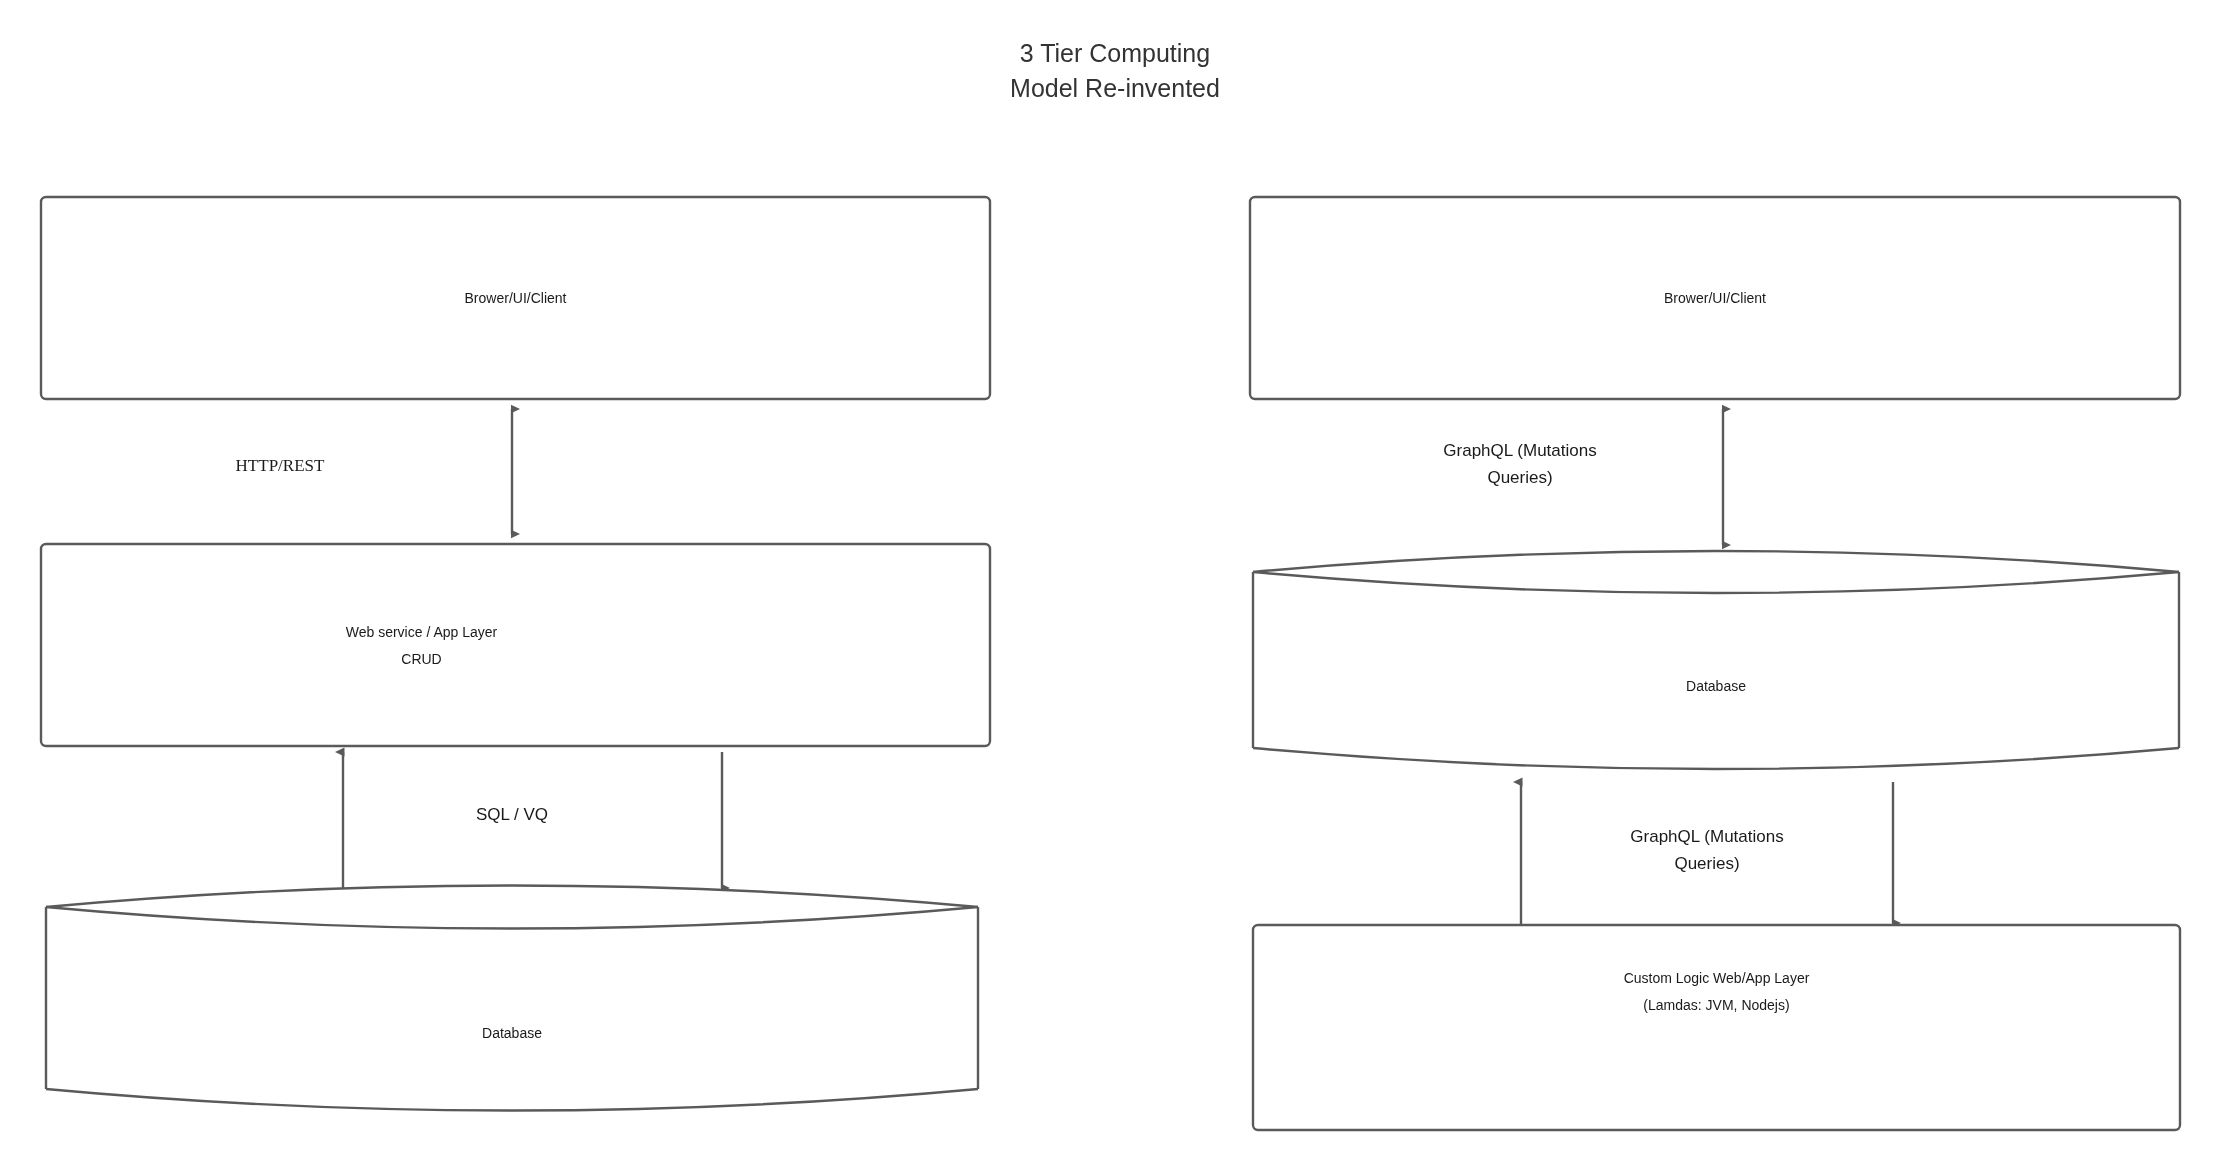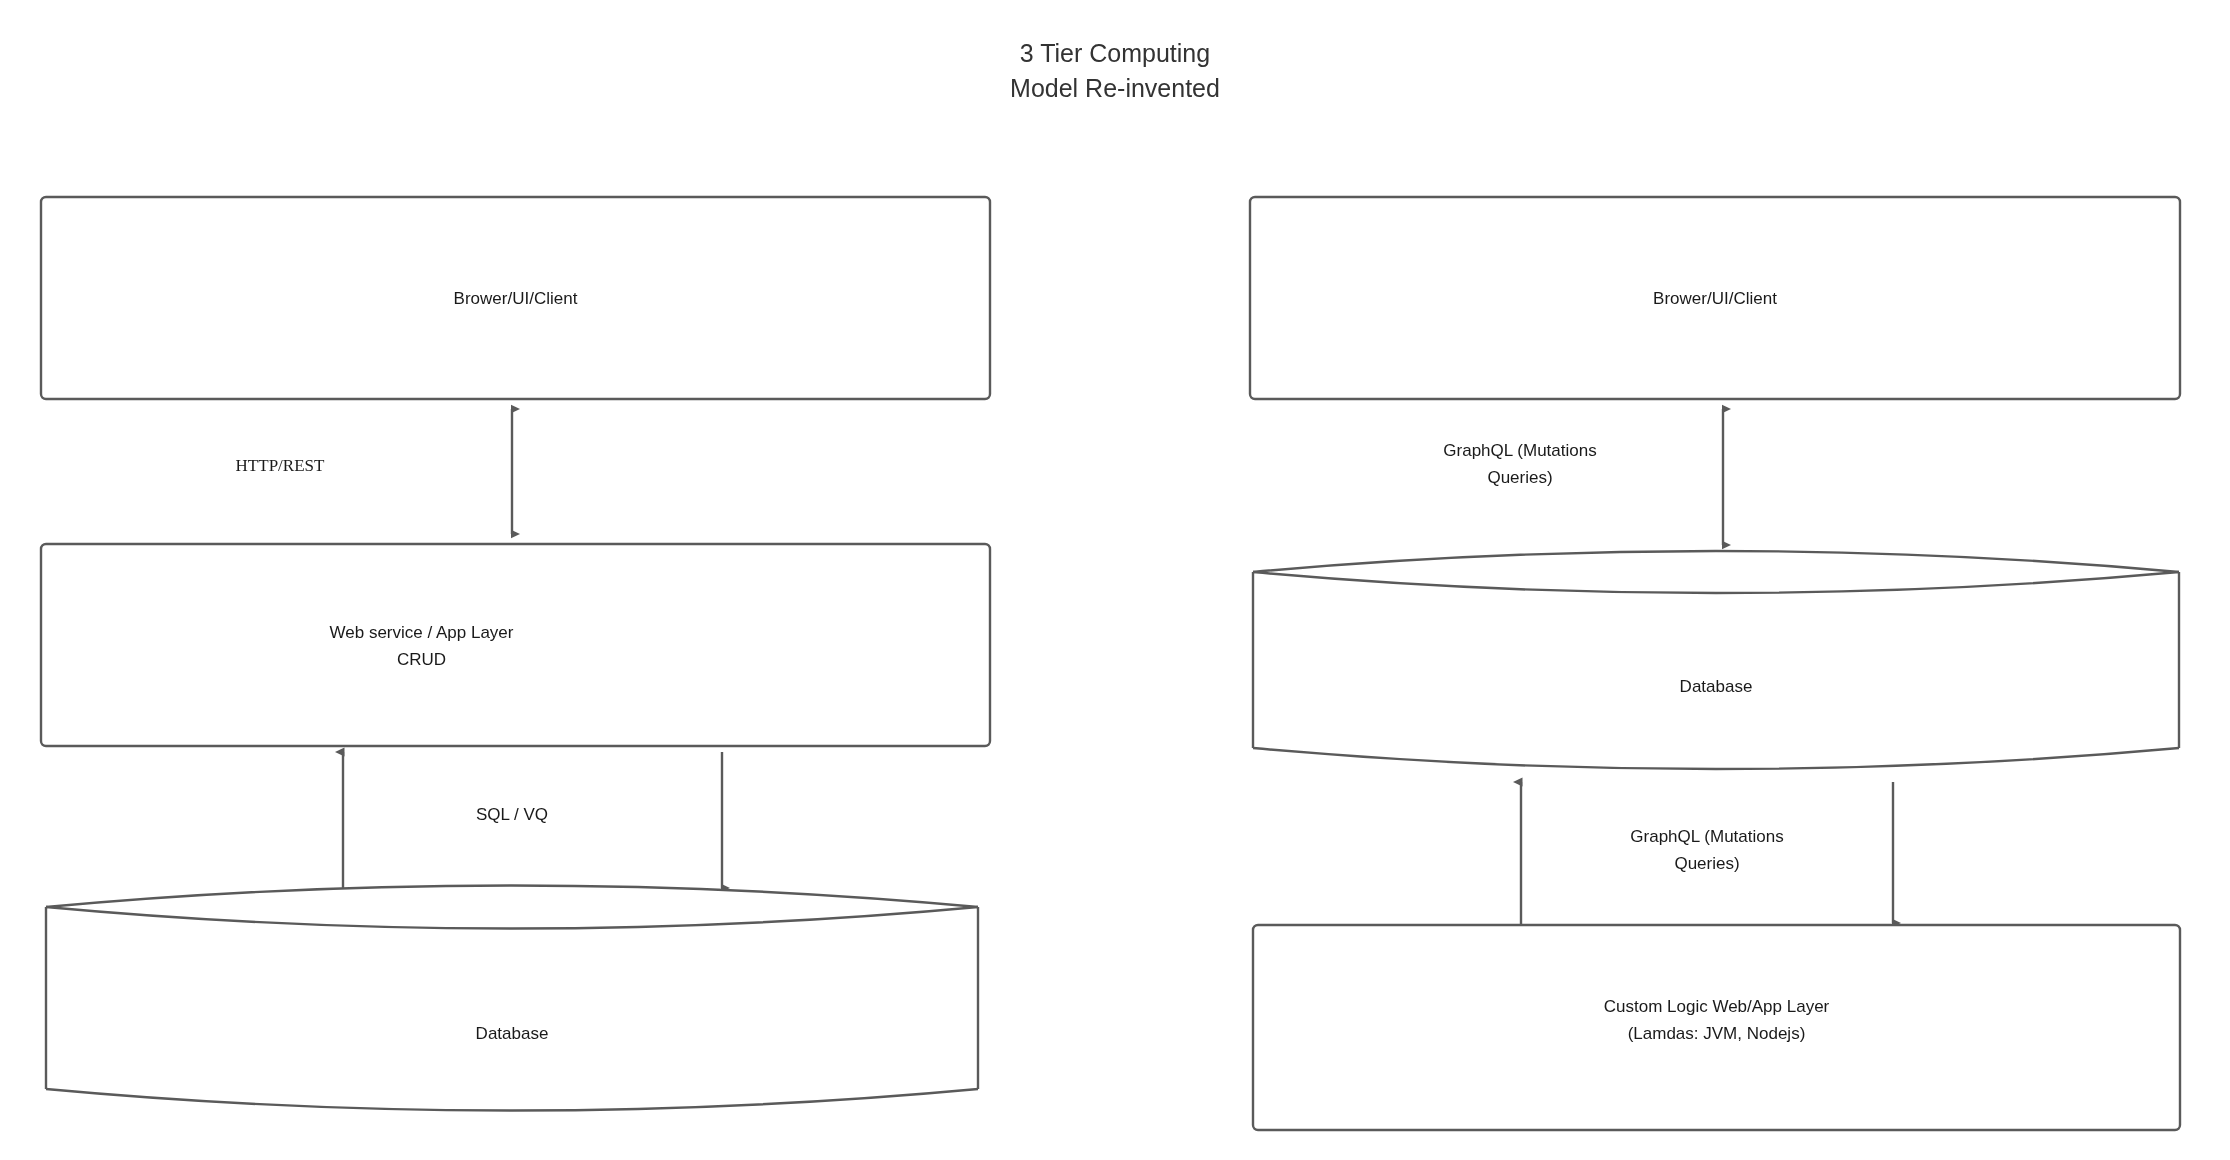--- a/index.html
+++ b/index.html
@@ -35,21 +35,21 @@
     font-weight: normal;
     line-height: 35px;
     color: #333333;
     white-space: pre-line;
   }
 
   
   .node-label {
     position: absolute;
     text-align: center;
-    font-size: 17px;
+    font-size: 14px;
     line-height: 27px;
     color: #1a1a1a;
     white-space: pre-line;
     pointer-events: none;
   }
 
   .edge-label {
     position: absolute;
     text-align: center;
     font-size: 17px;
@@ -148,14 +148,14 @@
 <div class="node-label" style="left:1250px; top:285px; width:930px;">Brower/UI/Client</div>
 
 <div class="edge-label" style="left:1320px; top:437px; width:400px;">GraphQL (Mutations
 Queries)</div>
 
 <div class="node-label" style="left:1253px; top:673px; width:926px;">Database</div>
 
 <div class="edge-label" style="left:1507px; top:823px; width:400px;">GraphQL (Mutations
 Queries)</div>
 
-<div class="node-label" style="left:1253px; top:993px; width:927px;">Custom Logic Web/App Layer
+<div class="node-label" style="left:1253px; top:965px; width:927px;">Custom Logic Web/App Layer
 (Lamdas: JVM, Nodejs)</div>
 
 </body></html>

